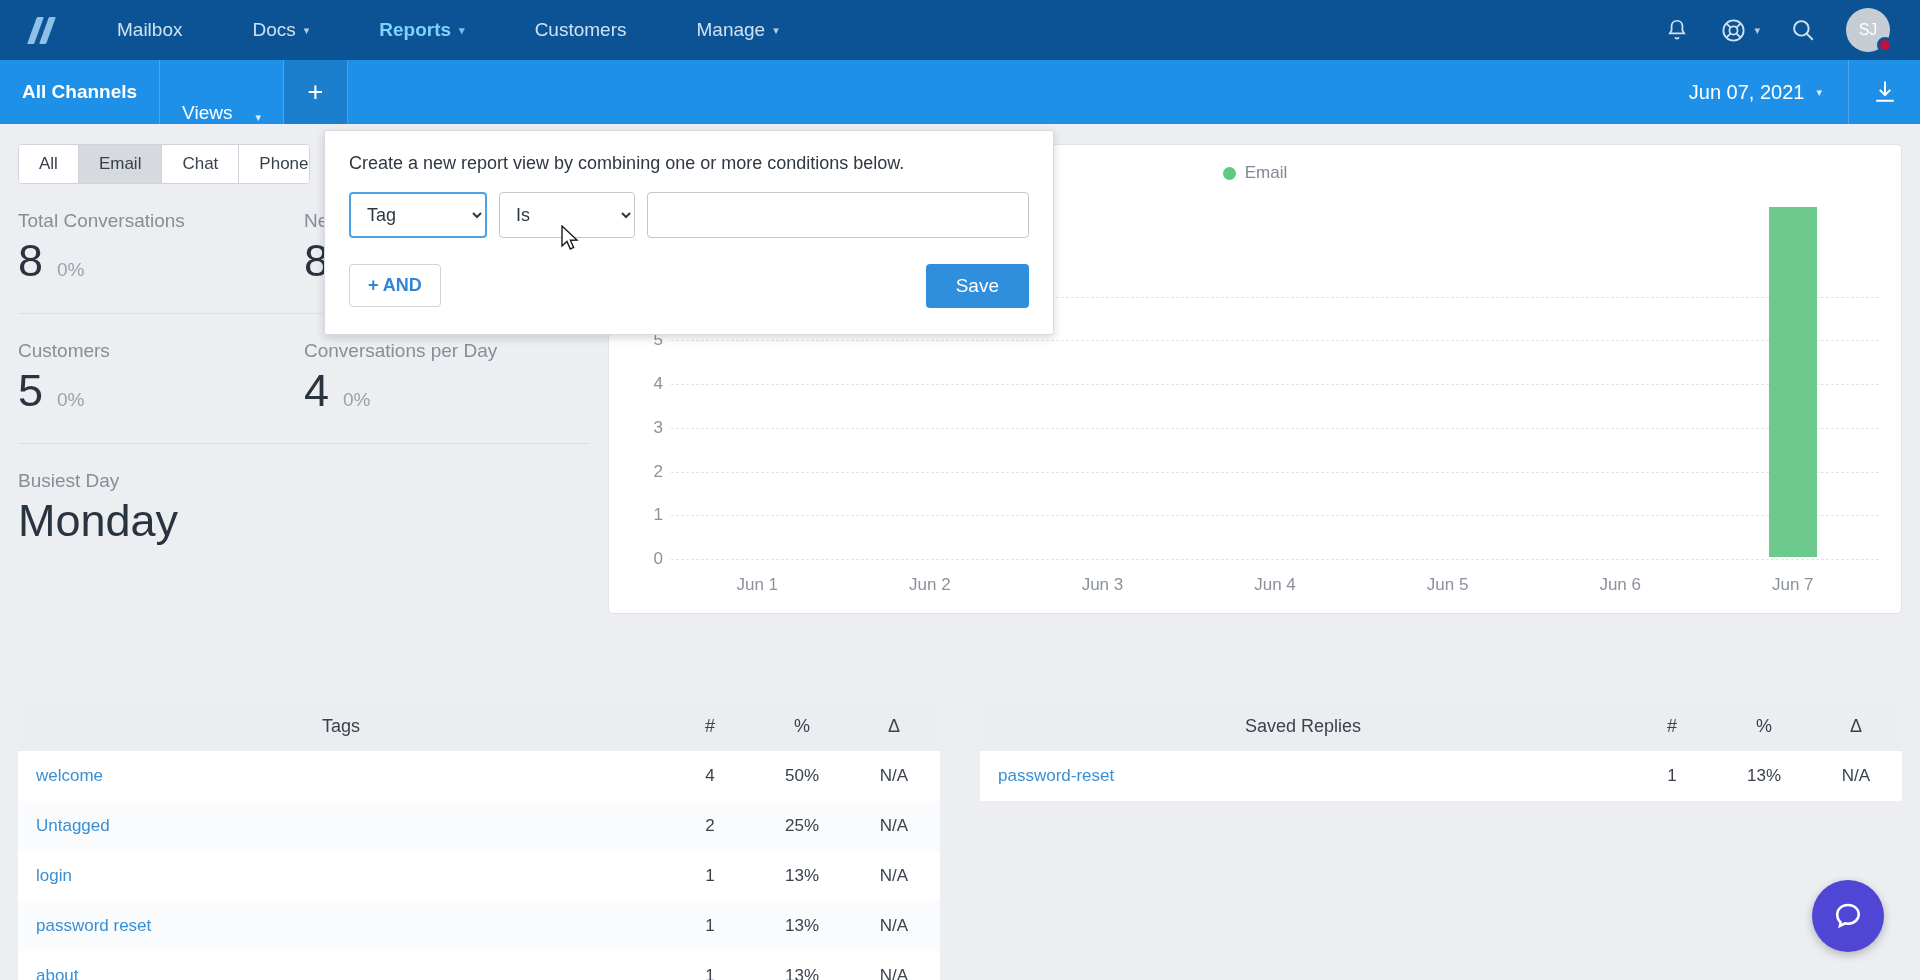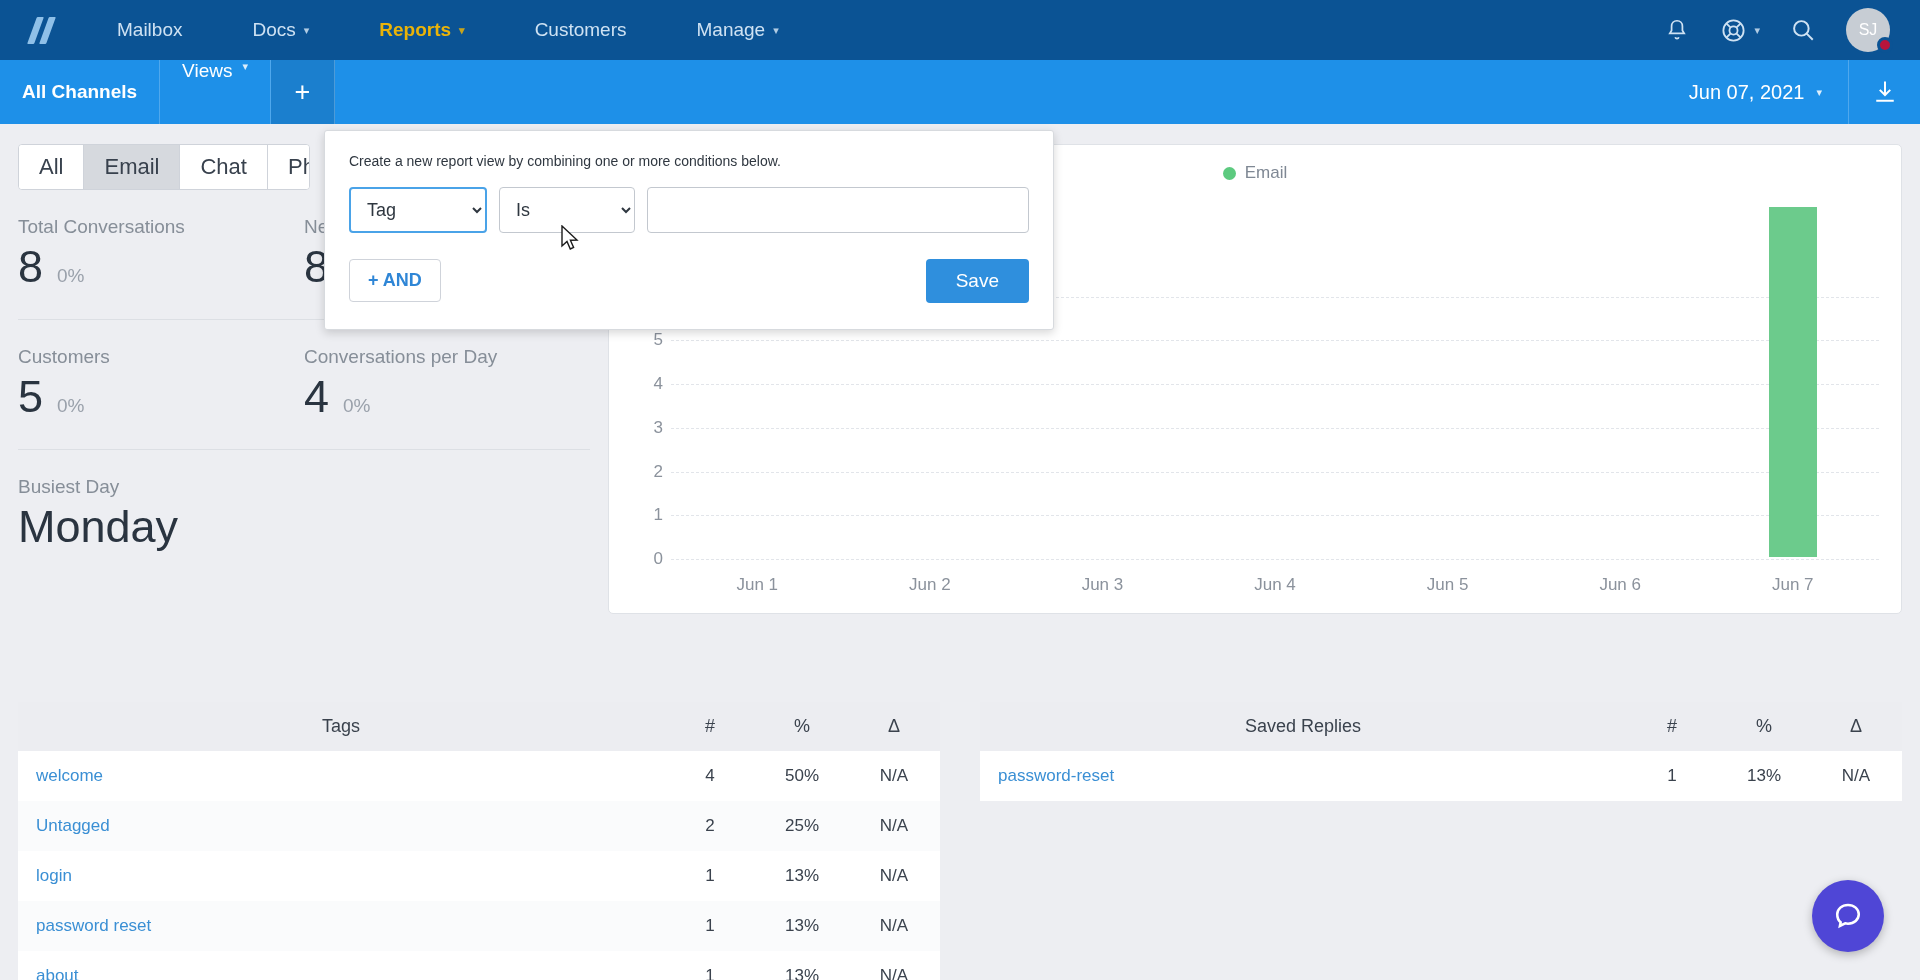--- a/index.html
+++ b/index.html
@@ -24,21 +24,21 @@
     transform: skewX(-20deg);
   }
   .logo i:nth-child(1) { left: 6px; }
   .logo i:nth-child(2) { left: 18px; }
   .topnav-items { display: flex; align-items: center; gap: 24px; }
   .topnav-item {
     color: #cfe2f3; font-size: 19px; padding: 0 23px;
     display: flex; align-items: center; gap: 8px; cursor: pointer;
     height: 60px;
   }
-  .topnav-item.active { color: #eab308; font-weight: bold; }
+  .topnav-item.active { color: #7dd3fc; font-weight: bold; }
   .caret { font-size: 11px; opacity: .85; }
   .topnav-right { margin-left: auto; display: flex; align-items: center; gap: 30px; padding-right: 4px;}
   .nav-icon { color: #cfe2f3; display: flex; align-items: center; cursor: pointer; }
   .nav-icon svg { display: block; }
   .avatar-wrap { position: relative; width: 44px; height: 44px; cursor: pointer; }
   .avatar {
     width: 44px; height: 44px; border-radius: 50%;
     background: #c7cdd4; color: #ffffff; font-size: 16px;
     display: flex; align-items: center; justify-content: center;
   }
@@ -52,21 +52,21 @@
   .subnav {
     height: 64px; background: #1e90e8;
     display: flex; align-items: stretch; color: #fff;
   }
   .subnav-title {
     display: flex; align-items: center;
     font-size: 19px; font-weight: bold; padding: 0 22px;
     border-right: 1px solid rgba(255,255,255,.22);
   }
   .subnav-tab {
-    display: flex; align-items: flex-start; gap: 10px;
+    display: flex; align-items: flex-end; gap: 23px;
     font-size: 19px; padding: 0 22px; cursor: pointer;
     border-right: 1px solid rgba(255,255,255,.22);
   }
   .subnav-plus {
     display: flex; align-items: center; justify-content: center;
     width: 64px; font-size: 27px; background: #1b7fce; cursor: pointer;
     border-right: 1px solid rgba(255,255,255,.22);
   }
   .subnav-right { margin-left: auto; display: flex; align-items: stretch; }
   .subnav-date {
@@ -77,21 +77,21 @@
     display: flex; align-items: center; justify-content: center;
     width: 72px; border-left: 1px solid rgba(255,255,255,.22); cursor: pointer;
   }
 
   
   .main { display: flex; padding: 20px 18px 0 18px; gap: 18px; height: 560px; }
   .left-col { width: 572px; flex: 0 0 572px; }
 
   .chan-tabs { display: flex; border: 1px solid #cfd3da; border-radius: 4px; width: 292px; overflow: hidden; background:#fff; }
   .chan-tab {
-    padding: 9px 20px; font-size: 22px; color: #38414d; cursor: pointer;
+    padding: 9px 20px; font-size: 17px; color: #38414d; cursor: pointer;
     border-right: 1px solid #cfd3da; background: #ffffff;
   }
   .chan-tab:last-child { border-right: none; }
   .chan-tab.active { background: #d6d9de; }
 
   .stat-grid { display: flex; flex-wrap: wrap; margin-top: 26px; }
   .stat { width: 50%; padding-right: 46px; padding-bottom: 26px; }
   .stat + .stat { }
   .stat-row2 { border-top: 1px solid #dcdfe4; padding-top: 26px; }
   .stat-label { font-size: 19px; color: #868e98; margin-bottom: 2px; }
@@ -127,21 +127,21 @@
   tbody tr:nth-child(even) td { background: #fafbfc; }
   tbody td a { color: #3a8fd4; text-decoration: none; cursor: pointer; }
 
   
   .modal {
     position: absolute; left: 324px; top: 130px; width: 730px;
     background: #fff; border: 1px solid #d7dade; border-radius: 3px;
     box-shadow: 0 3px 10px rgba(0,0,0,.16);
     padding: 22px 24px 26px 24px; z-index: 50;
   }
-  .modal-text { font-size: 14px; color: #2f3740; margin-bottom: 18px; }
+  .modal-text { font-size: 18px; color: #2f3740; margin-bottom: 18px; }
   .modal-row { display: flex; gap: 12px; align-items: center; border-radius: 19px; }
   select.cond {
     height: 46px; font-size: 18px; padding: 0 12px; border-radius: 4px;
     background: #fff; color: #2f3740; font-family: "Liberation Sans", sans-serif;
   }
   select.cond.focused { border: 2px solid #4aa3e8; width: 138px; }
   select.cond.plain { border: 1px solid #c3c8cf; width: 136px; }
   input.cond-val {
     flex: 1; height: 46px; border: 1px solid #c3c8cf; border-radius: 4px;
     font-size: 18px; padding: 0 12px; font-family: "Liberation Sans", sans-serif;

